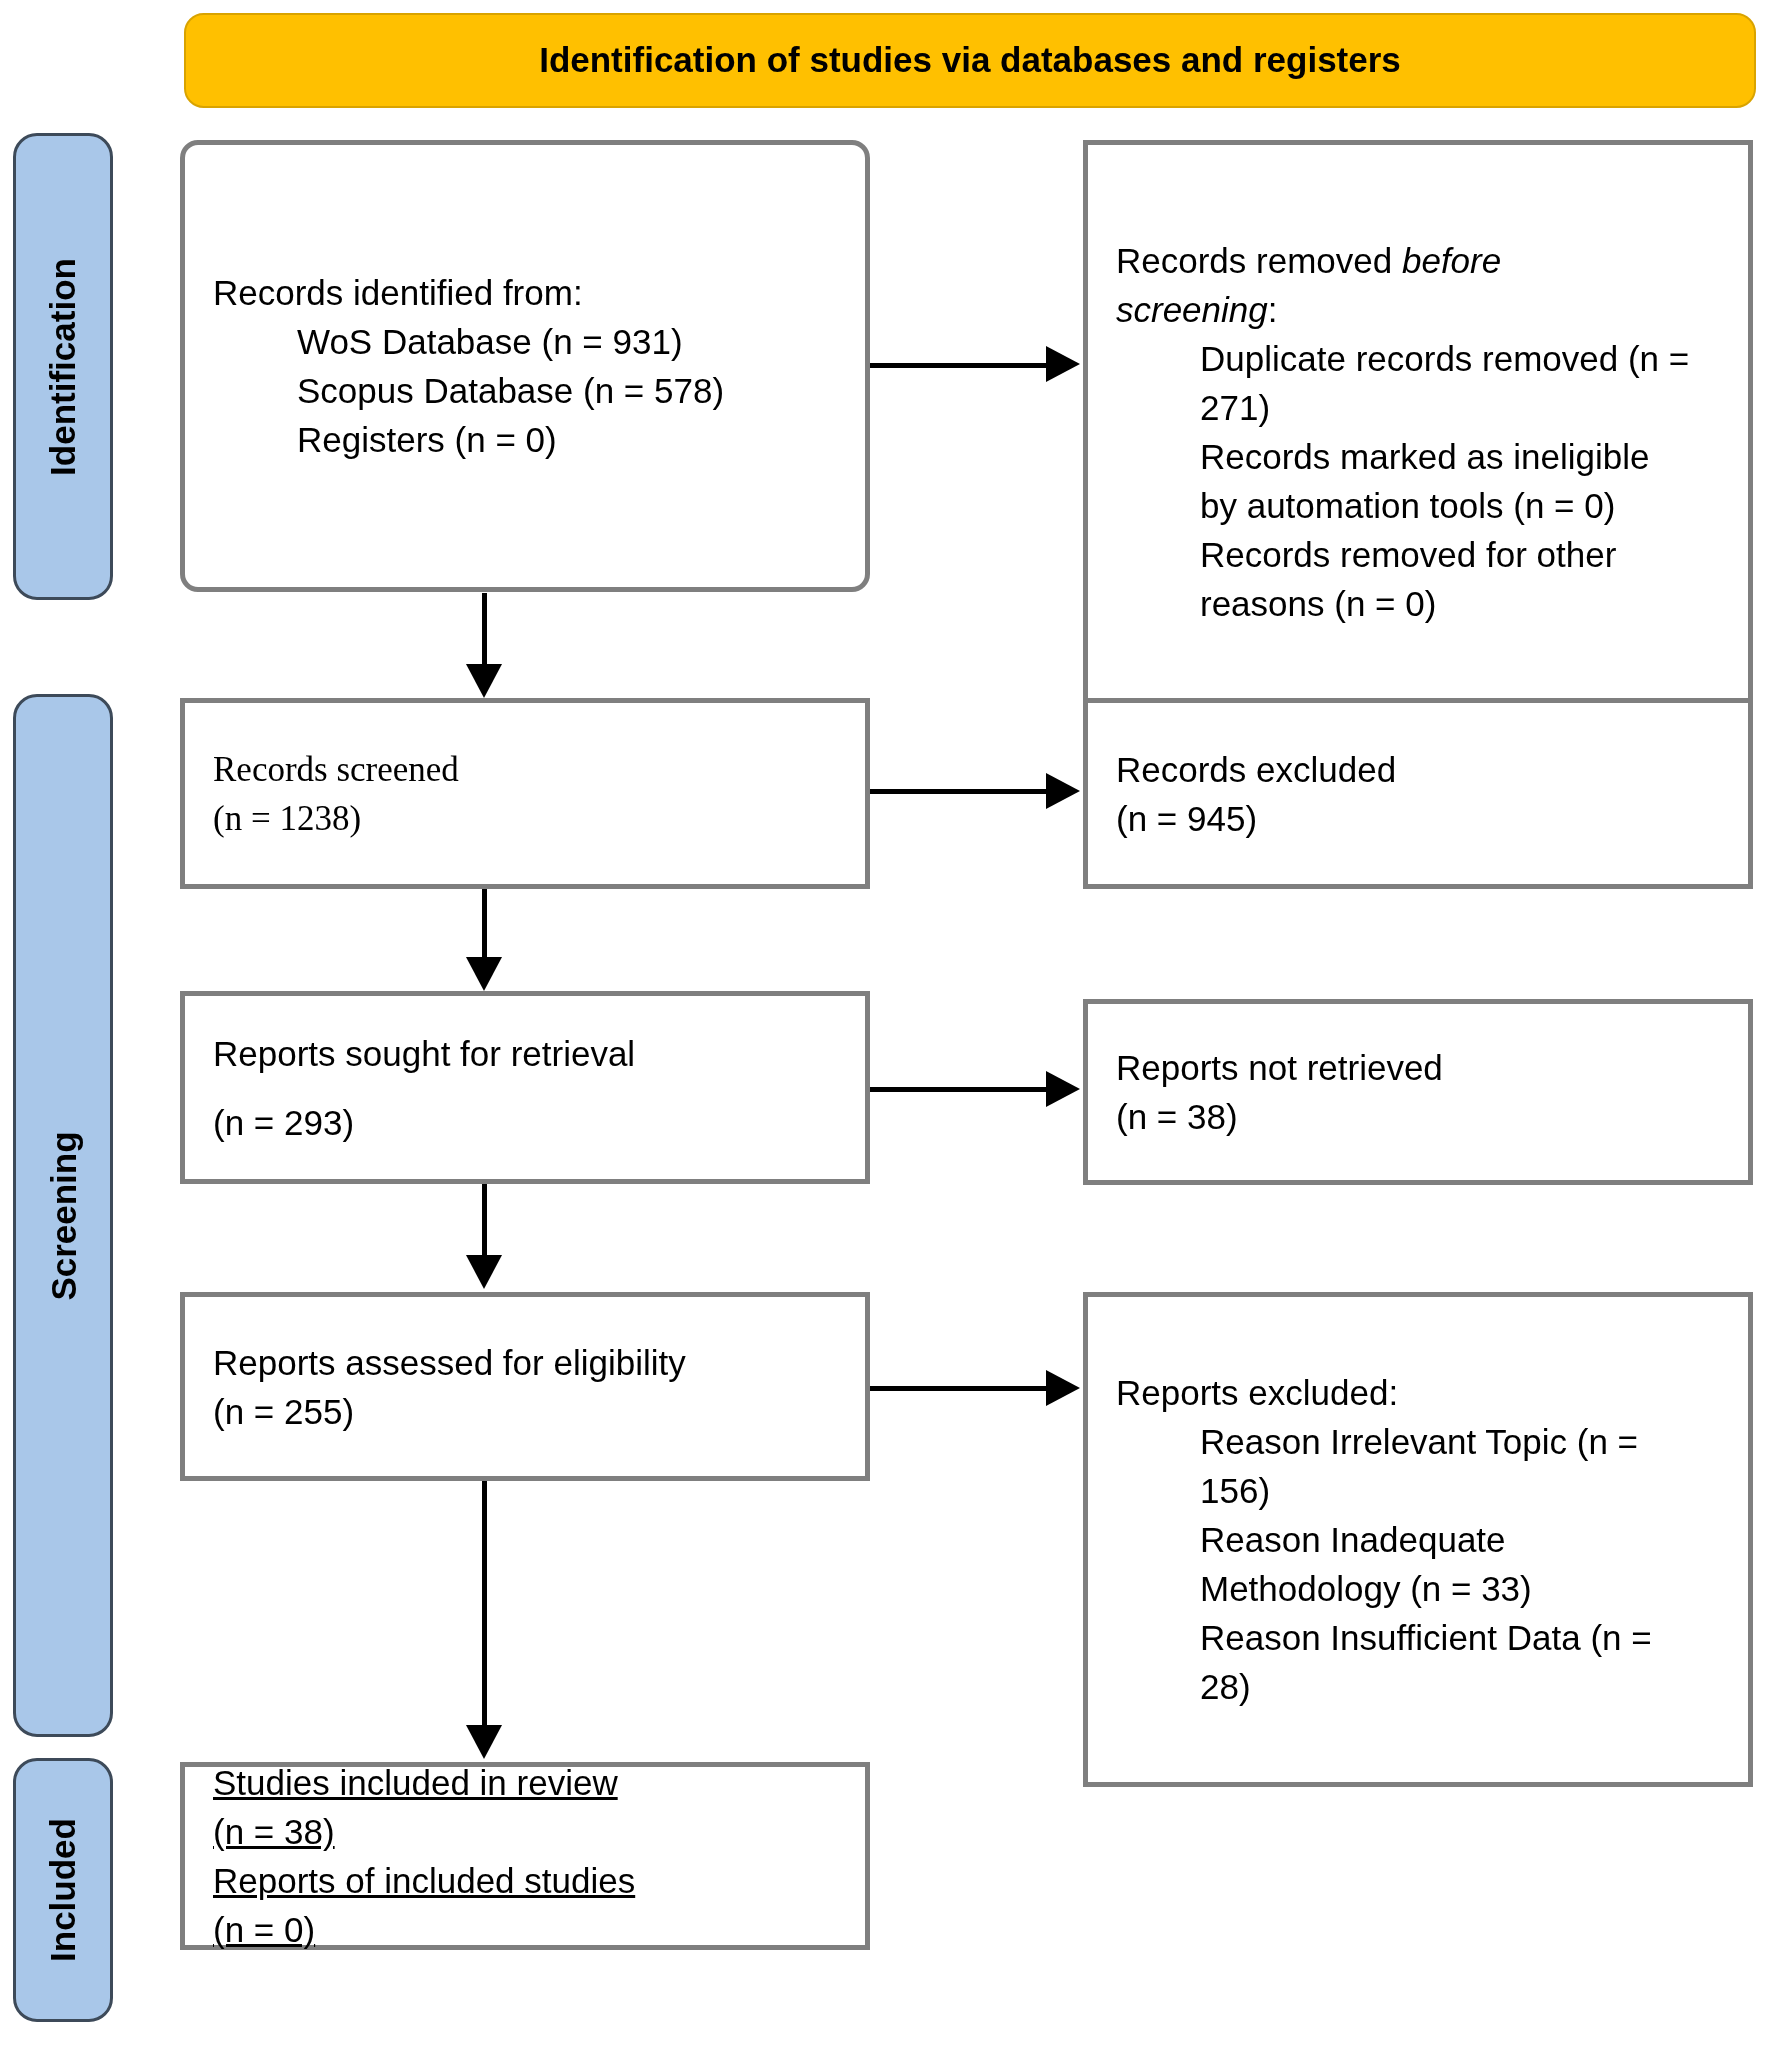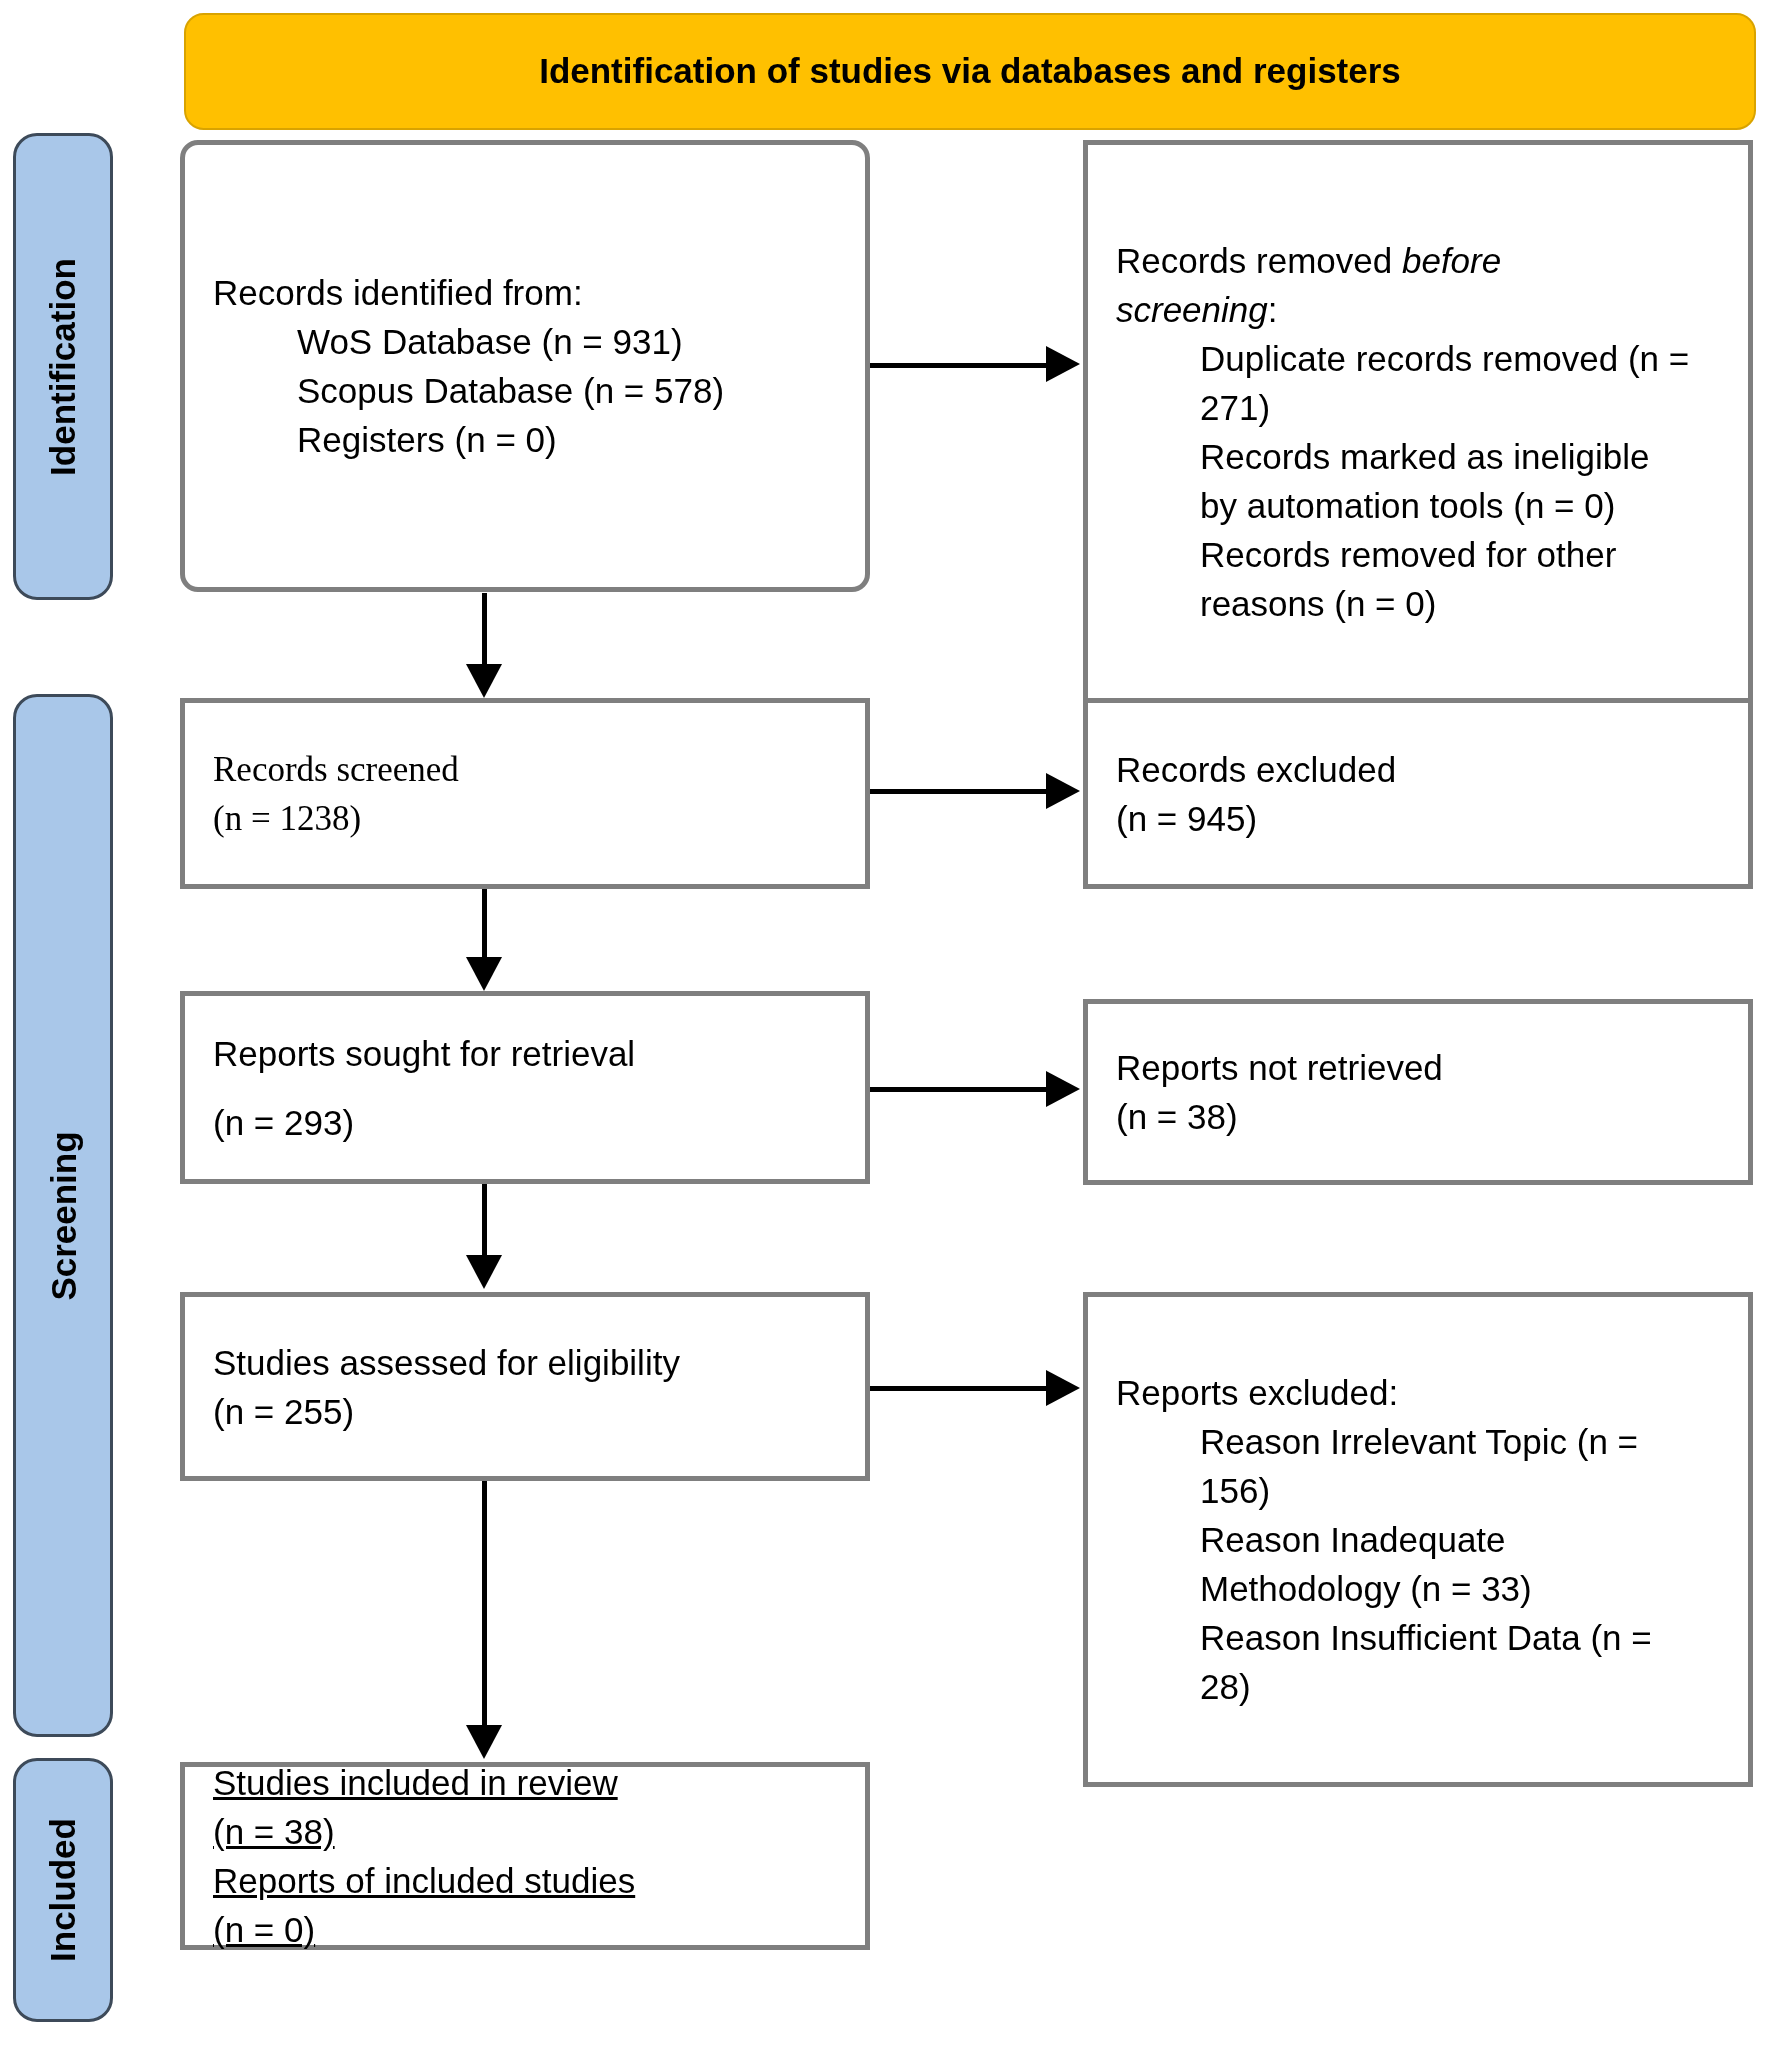--- a/index.html
+++ b/index.html
@@ -12,21 +12,21 @@
     position: relative;
     width: 1788px;
     height: 2046px;
     background: #ffffff;
     color: #000000;
   }
   
   .banner {
     position: absolute;
     left: 184px; top: 12.6px;
-    width: 1572px; height: 117px;
+    width: 1572px; height: 95px;
     background: #FFC000;
     border: 2.8px solid #D9A300;
     border-radius: 19.6px;
     box-sizing: border-box;
     display: flex; align-items: center; justify-content: center;
     font-size: 35px; font-weight: bold;
   }
   
   .stage {
     position: absolute;
@@ -149,21 +149,21 @@
   <div class="fbox col-left box-c">
     <div>Reports sought for retrieval</div>
     <div>(n = 293)</div>
   </div>
   <div class="fbox col-right box-h">
     <div>Reports not retrieved</div>
     <div>(n = 38)</div>
   </div>
 
   <div class="fbox col-left box-d">
-    <div>Studies assessed for eligibility</div>
+    <div>Reports assessed for eligibility</div>
     <div>(n = 255)</div>
   </div>
   <div class="fbox col-right box-i">
     <div>Reports excluded:</div>
     <div class="box-item">Reason Irrelevant Topic (n = 156)</div>
     <div class="box-item">Reason Inadequate Methodology (n = 33)</div>
     <div class="box-item">Reason Insufficient Data (n = 28)</div>
   </div>
 
   <div class="fbox col-left box-e">

